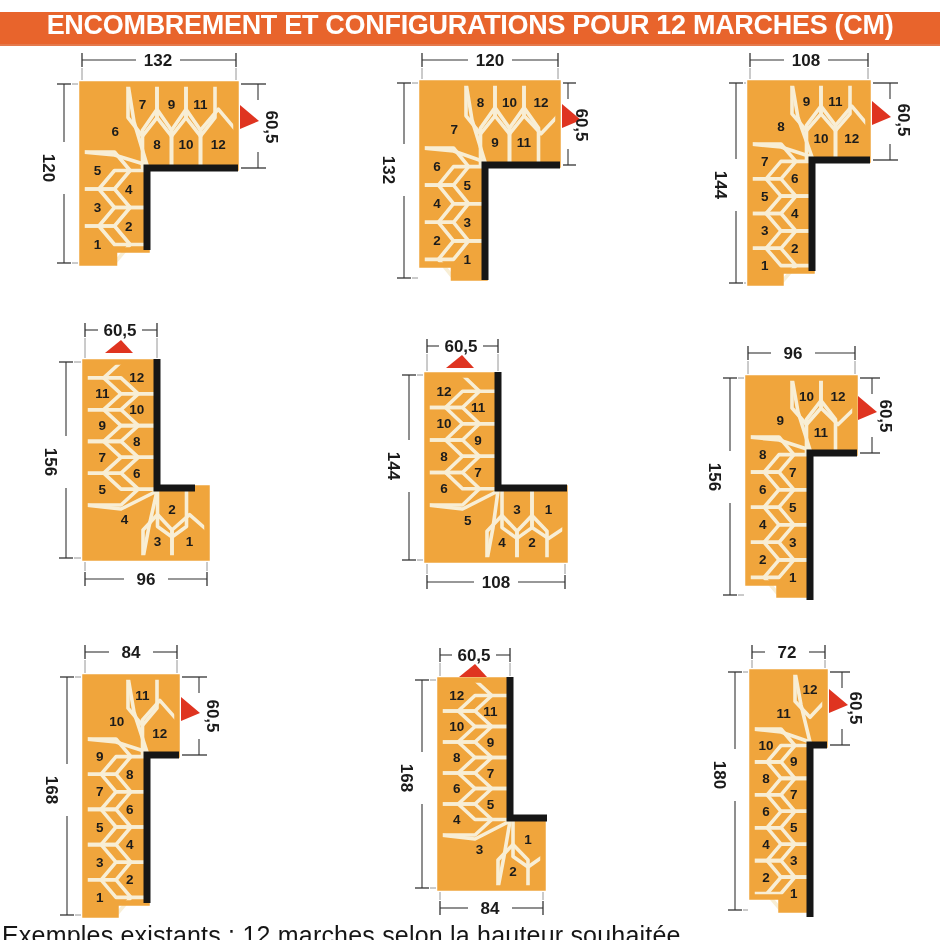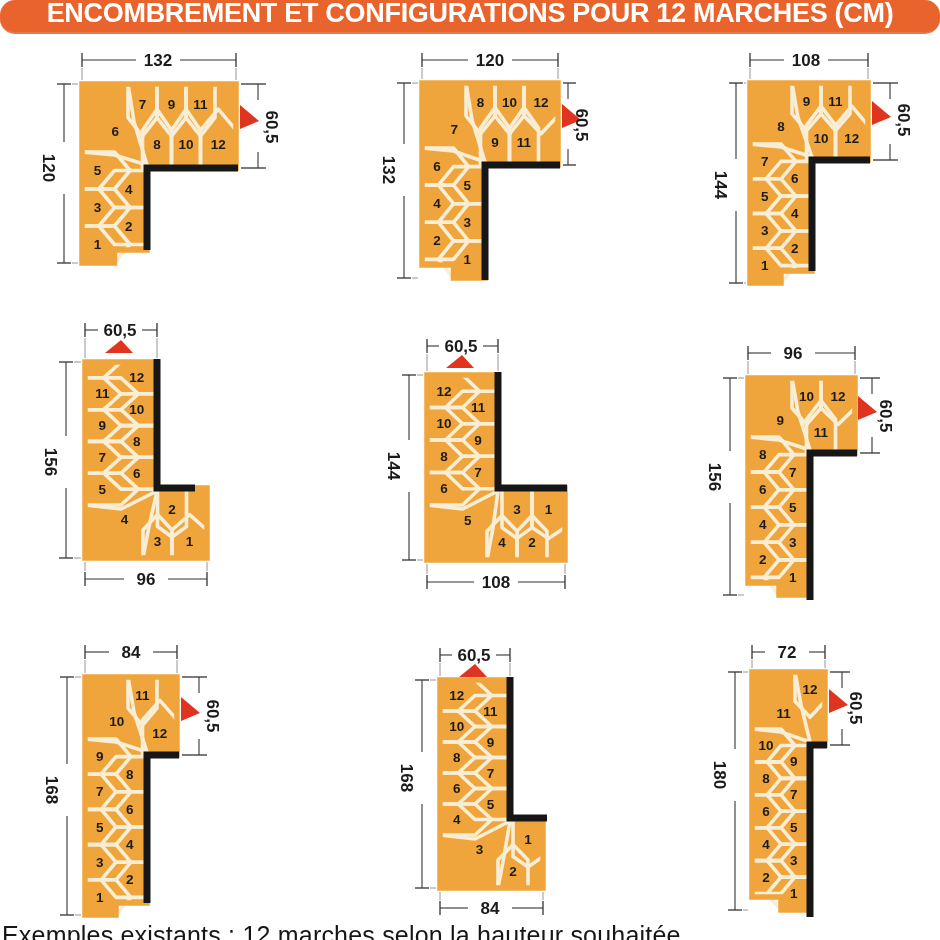--- a/index.html
+++ b/index.html
@@ -1,24 +1,23 @@
 <!DOCTYPE html>
 <html><head>
 <meta charset="utf-8">
 <style>
   html,body{margin:0;padding:0;}
   body{
     width:940px;height:940px;overflow:hidden;position:relative;
     background:#ffffff;font-family:"Liberation Sans", sans-serif;
   }
   .banner{
-    position:absolute;left:0;top:0;width:940px;height:32px;
+    position:absolute;left:0;top:12px;width:940px;height:32px;
     background:#e8642c;overflow:hidden;z-index:2;
     border-bottom:2px solid #e4794c;
-    border-radius:15px;
   }
   .banner span{
     display:block;margin-top:-9px;line-height:44px;text-align:center;
     color:#ffffff;font-weight:bold;font-size:27px;letter-spacing:-0.3px;
     white-space:nowrap;
   }
   svg.diagrams{position:absolute;left:0;top:0;z-index:1;}
   .caption{
     position:absolute;left:2px;top:921px;width:940px;height:19px;
     overflow:hidden;z-index:2;

